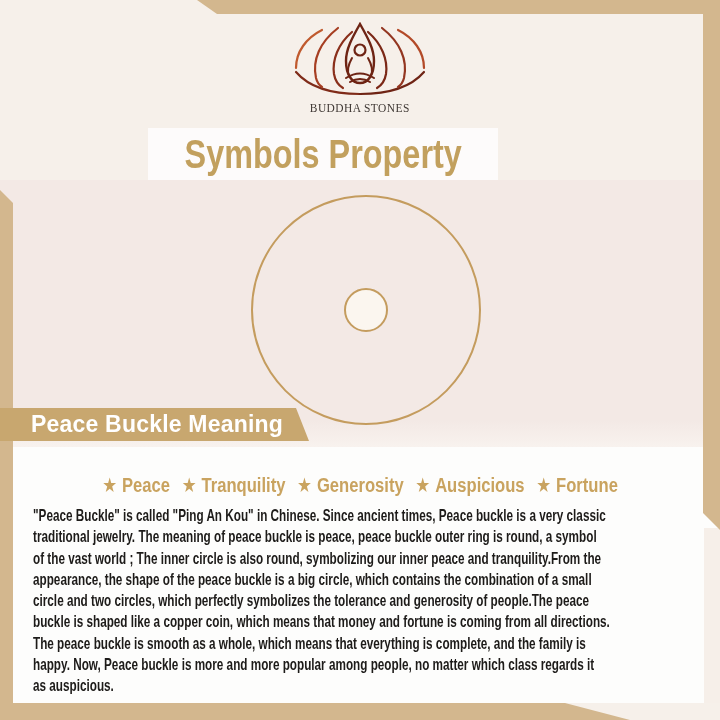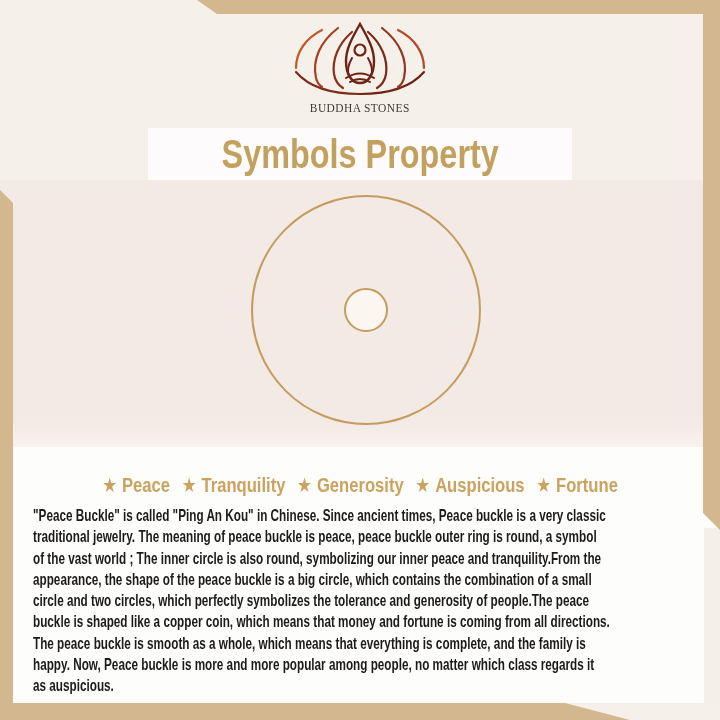--- a/index.html
+++ b/index.html
@@ -23,21 +23,21 @@
   .band-bottom{left:0;top:703px;width:720px;height:17px;
     clip-path:polygon(0 0,565px 0,630px 100%,0 100%);}
 
   
   .logo{position:absolute;left:288px;top:22px;width:144px;height:76px;}
   .brand-name{position:absolute;left:0;top:100px;width:720px;text-align:center;
     font-family:"Liberation Serif",serif;font-size:13px;color:#3e3733;}
   .brand-name .squeeze{display:inline-block;transform:scaleX(.88);letter-spacing:.5px;}
 
   
-  .title-band{position:absolute;left:148px;top:128px;width:424px;height:52px;background:#fdfbfb;
+  .title-band{position:absolute;left:148px;top:128px;width:350px;height:52px;background:#fdfbfb;
     display:flex;align-items:center;justify-content:center;}
   .page-title{font-size:40px;font-weight:bold;color:#c2a05e;white-space:nowrap;
     display:inline-block;transform:scaleX(.81);}
 
   
   .disc{position:absolute;left:251px;top:195px;width:230px;height:230px;border-radius:50%;
     box-sizing:border-box;border:2.5px solid #c49c5e;
     background:linear-gradient(205deg,#decj398 0%,#e2c89f 0%,#e7d0ab 55%,#eddcb8 100%);}
   .disc-hole{position:absolute;left:0;right:0;top:0;bottom:0;margin:auto;width:44px;height:44px;
     border-radius:50%;box-sizing:border-box;border:2.5px solid #c49c5e;background:#fbf6ef;}
@@ -96,20 +96,23 @@
   <div class="brand-name"><span class="squeeze">BUDDHA STONES</span></div>
 
   <div class="title-band">
     <span class="page-title">Symbols Property</span>
   </div>
 
   <div class="disc">
     <div class="disc-hole"></div>
   </div>
 
+  <div class="meaning-banner">
+    <span class="label">Peace Buckle Meaning</span>
+  </div>
 
   <div class="attr-row"><span class="attr"><span class="star">★</span><span>Peace</span></span><span class="attr"><span class="star">★</span><span>Tranquility</span></span><span class="attr"><span class="star">★</span><span>Generosity</span></span><span class="attr"><span class="star">★</span><span>Auspicious</span></span><span class="attr"><span class="star">★</span><span>Fortune</span></span></div>
 
   <div class="description">"Peace Buckle" is called "Ping An Kou" in Chinese. Since ancient times, Peace buckle is a very classic
 traditional jewelry. The meaning of peace buckle is peace, peace buckle outer ring is round, a symbol
 of the vast world ; The inner circle is also round, symbolizing our inner peace and tranquility.From the
 appearance, the shape of the peace buckle is a big circle, which contains the combination of a small
 circle and two circles, which perfectly symbolizes the tolerance and generosity of people.The peace
 buckle is shaped like a copper coin, which means that money and fortune is coming from all directions.
 The peace buckle is smooth as a whole, which means that everything is complete, and the family is

